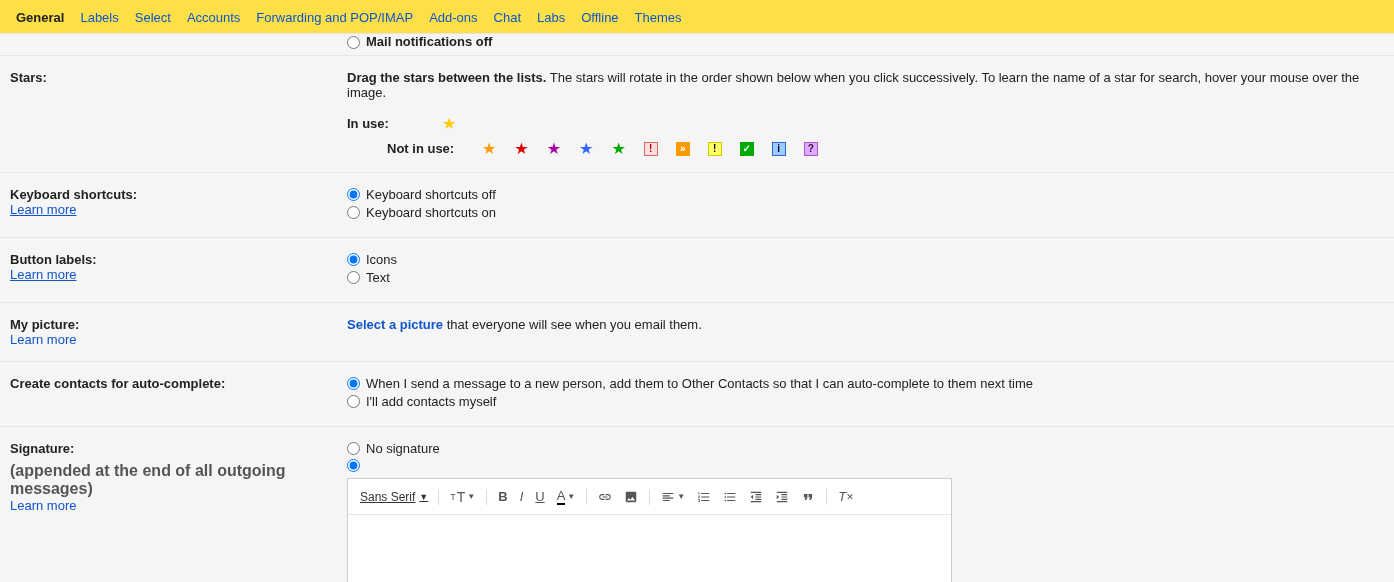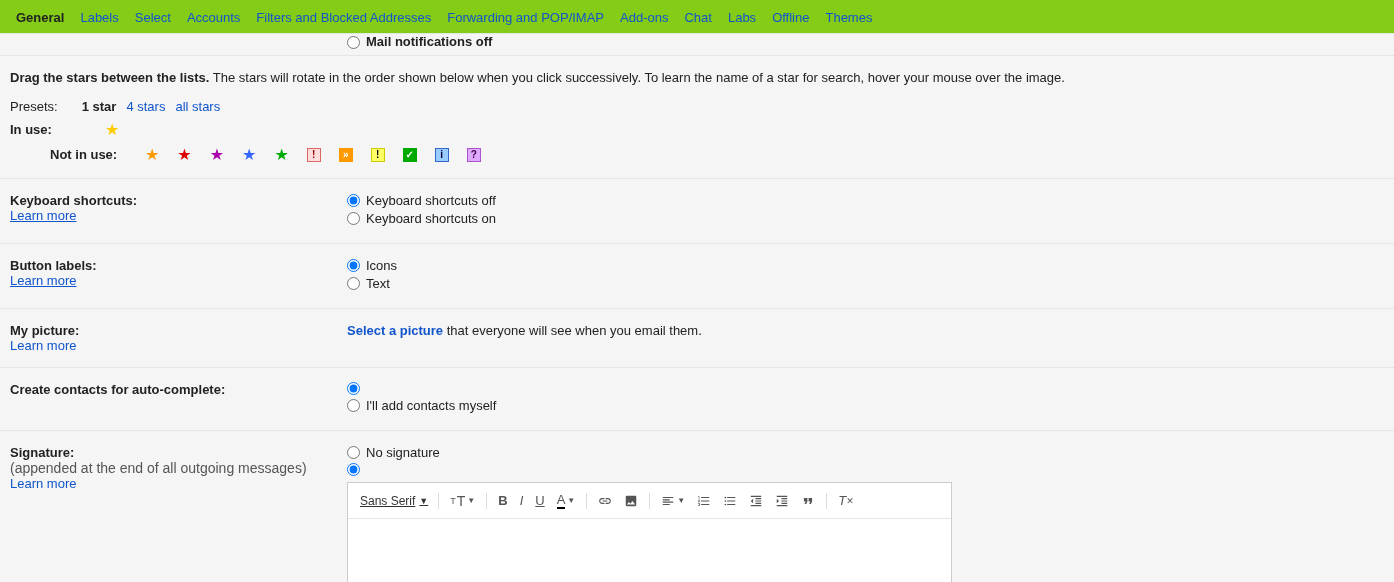--- a/index.html
+++ b/index.html
@@ -1,30 +1,30 @@
 <!DOCTYPE html>
 <html><head>
 <meta charset="utf-8">
 <style>
   * { box-sizing: border-box; margin: 0; padding: 0; }
   body { font-family: Arial, sans-serif; font-size: 13px; color: #222; background: #fff; width: 1394px; }
   
-  .tabs { display: flex; padding: 6px 8px 4px; background: #84cc16; border-bottom: 1px solid #e5e5e5; gap: 0; }
+  .tabs { display: flex; padding: 6px 8px 4px; background: #fde047; border-bottom: 1px solid #e5e5e5; gap: 0; }
   .tabs a { color: #15c; text-decoration: none; padding: 4px 8px; font-size: 13px; cursor: pointer; }
   .tabs a.active { color: #222; font-weight: bold; }
   
   .content { background: #f5f5f5; }
   .partial-row { border-bottom: 1px solid #e5e5e5; padding: 0 10px 6px 347px; background:#f5f5f5; }
   .partial-row .radio-wrap { display:flex; align-items:flex-end; gap:6px; }
   .partial-row label { text-decoration: line-through; color:#888; font-size:13px; }
   
   .row { display: flex; border-bottom: 1px solid #e5e5e5; padding: 14px 10px; background: #f5f5f5; }
   .label-col { width: 337px; flex-shrink: 0; }
   .label-col .main { font-weight: bold; font-size: 13px; color: #222; }
-  .label-col .sub { font-size: 14px; color: #555; margin-top: 0; }
+  .label-col .sub { font-size: 16px; color: #555; margin-top: 6px; font-weight: bold; }
   .label-col .learn { color: #15c; text-decoration: underline; font-size: 13px; cursor: pointer; display: inline-block; }
   .label-col .learn.noline { text-decoration: none; }
   .value-col { flex: 1; font-size: 13px; }
   
   .stars-intro { margin-bottom: 14px; }
   .stars-intro b { font-weight: bold; }
   .presets-line { margin-bottom: 6px; display:flex; align-items:center; gap:24px; }
   .presets-line .label { }
   .presets-line .star1 { font-weight: bold;}
   .presets-line .lnk { color: #15c; cursor: pointer; margin-left: -14px; }
@@ -52,48 +52,44 @@
   svg.ico { width:14px; height:14px; fill:#555; }
 </style>
 </head>
 <body>
 
 <div class="tabs">
   <a class="active">General</a>
   <a>Labels</a>
   <a>Select</a>
   <a>Accounts</a>
-  <a>Filters and Blocked Addresses</a>
   <a>Forwarding and POP/IMAP</a>
   <a>Add-ons</a>
   <a>Chat</a>
   <a>Labs</a>
   <a>Offline</a>
   <a>Themes</a>
 </div>
 
 <div class="content">
 
 <div class="partial-row">
   <div class="radio-wrap">
     <input type="radio" style="">
     <label style="text-decoration:none;color:#222;font-weight:bold">Mail notifications off</label>
   </div>
 </div>
 
 <div class="row">
+  <div class="label-col">
+    <div class="main">Stars:</div>
+  </div>
   <div class="value-col">
     <div class="stars-intro">
       <b>Drag the stars between the lists.</b><span>  The stars will rotate in the order shown below when you click successively. To learn the name of a star for search, hover your mouse over the image.</span>
-    </div>
-    <div class="presets-line">
-      <span class="label">Presets:</span>
-      <span class="star1">1 star</span>
-      <span class="lnk">4 stars</span>
-      <span class="lnk">all stars</span>
     </div>
     <div class="inuse-line">
       <span class="lbl">In use:</span>
       <div class="star-icons">
         <span class="star" style="color:#fc0">★</span>
       </div>
     </div>
     <div class="notuse-line">
       <span class="lbl">Not in use:</span>
       <div class="star-icons">
@@ -157,20 +153,21 @@
   </div>
 </div>
 
 <div class="row">
   <div class="label-col">
     <div class="main">Create contacts for auto-complete:</div>
   </div>
   <div class="value-col">
     <div class="radio-line">
       <input type="radio" name="cc" checked="" style="">
+      <label>When I send a message to a new person, add them to Other Contacts so that I can auto-complete to them next time</label>
     </div>
     <div class="radio-line">
       <input type="radio" name="cc" style="">
       <label>I'll add contacts myself</label>
     </div>
   </div>
 </div>
 
 <div class="row" style="border-bottom:none">
   <div class="label-col">

